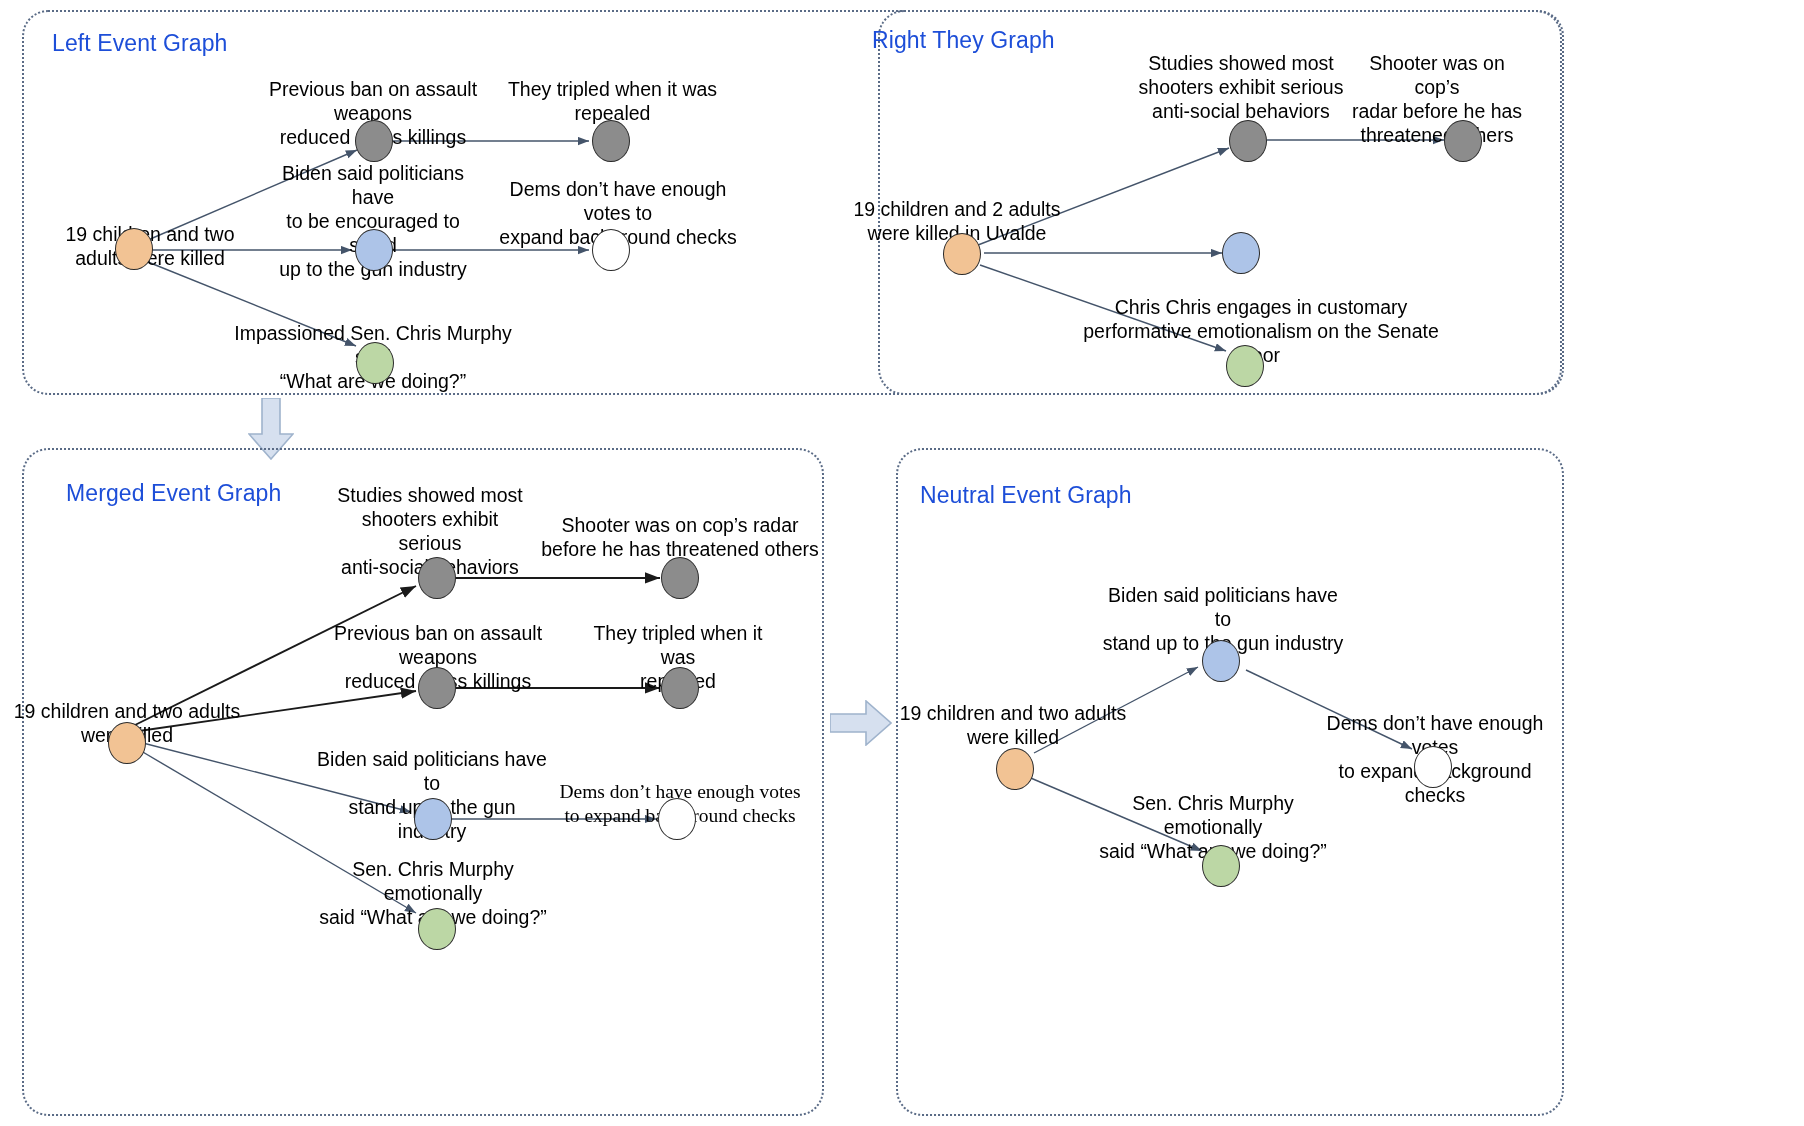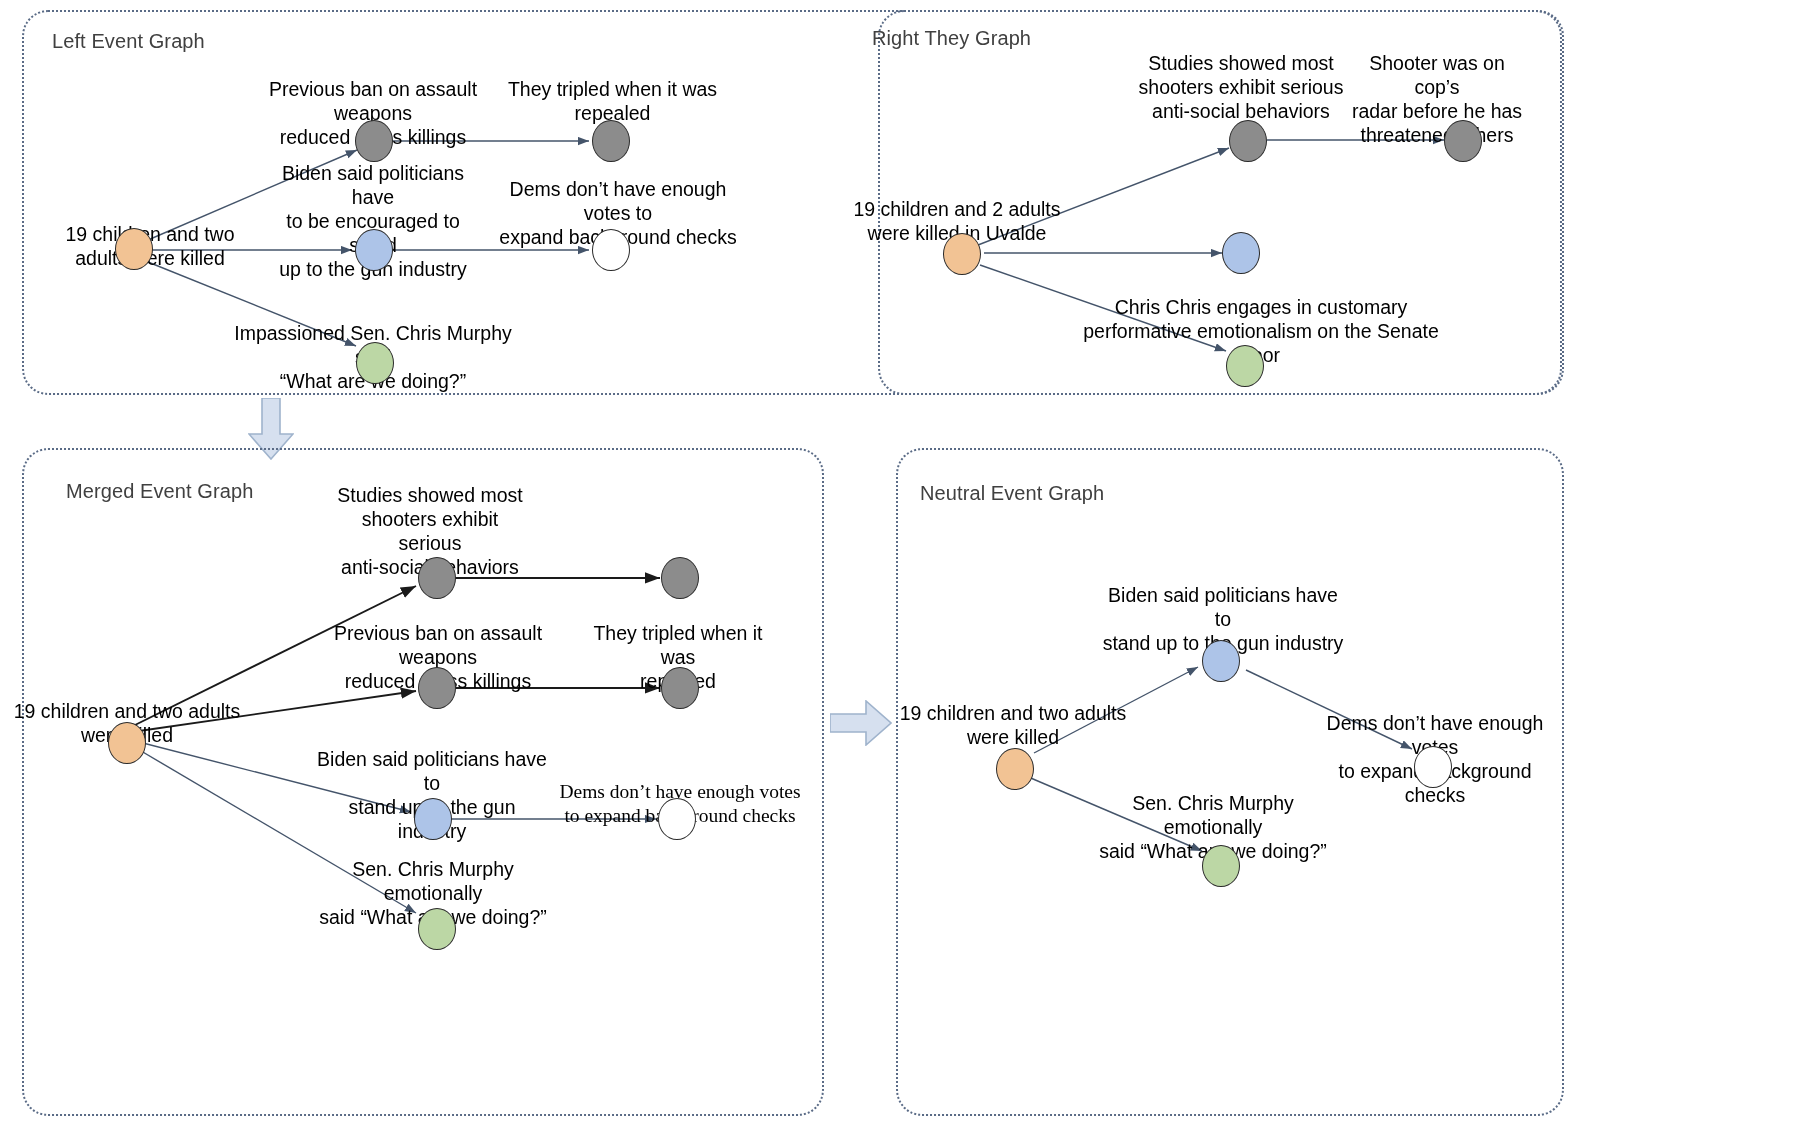--- a/index.html
+++ b/index.html
@@ -20,23 +20,23 @@
   }
   .panel {
     position: absolute;
     border: 2px dotted #5a6b86;
     border-radius: 26px;
     box-sizing: border-box;
     background: transparent;
   }
   .panel-title {
     position: absolute;
-    font-size: 20px;
+    font-size: 23px;
     line-height: 1.15;
-    color: #404040;
+    color: #1d4ed8;
     white-space: nowrap;
     letter-spacing: 0.1px;
   }
   .node {
     position: absolute;
     border-radius: 50%;
     border: 1.6px solid #2b2b2b;
     box-sizing: border-box;
   }
   .node-gray   { background: #8c8c8c; }
@@ -174,20 +174,22 @@
 
   <div class="label" style="left:12px; top:700px; width:230px;">19 children and two adults
 were killed</div>
   <div class="node node-orange" style="left:108px; top:722px; width:38px; height:42px;"></div>
 
   <div class="label" style="left:328px; top:484px; width:204px;">Studies showed most
 shooters exhibit serious
 anti-social behaviors</div>
   <div class="node node-gray" style="left:418px; top:557px; width:38px; height:42px;"></div>
 
+  <div class="label" style="left:540px; top:514px; width:280px;">Shooter was on cop’s radar
+before he has threatened others</div>
   <div class="node node-gray" style="left:661px; top:557px; width:38px; height:42px;"></div>
 
   <div class="label" style="left:302px; top:622px; width:272px;">Previous ban on assault weapons
 reduced mass killings</div>
   <div class="node node-gray" style="left:418px; top:667px; width:38px; height:42px;"></div>
 
   <div class="label" style="left:578px; top:622px; width:200px;">They tripled when it was
 repealed</div>
   <div class="node node-gray" style="left:661px; top:667px; width:38px; height:42px;"></div>
 

